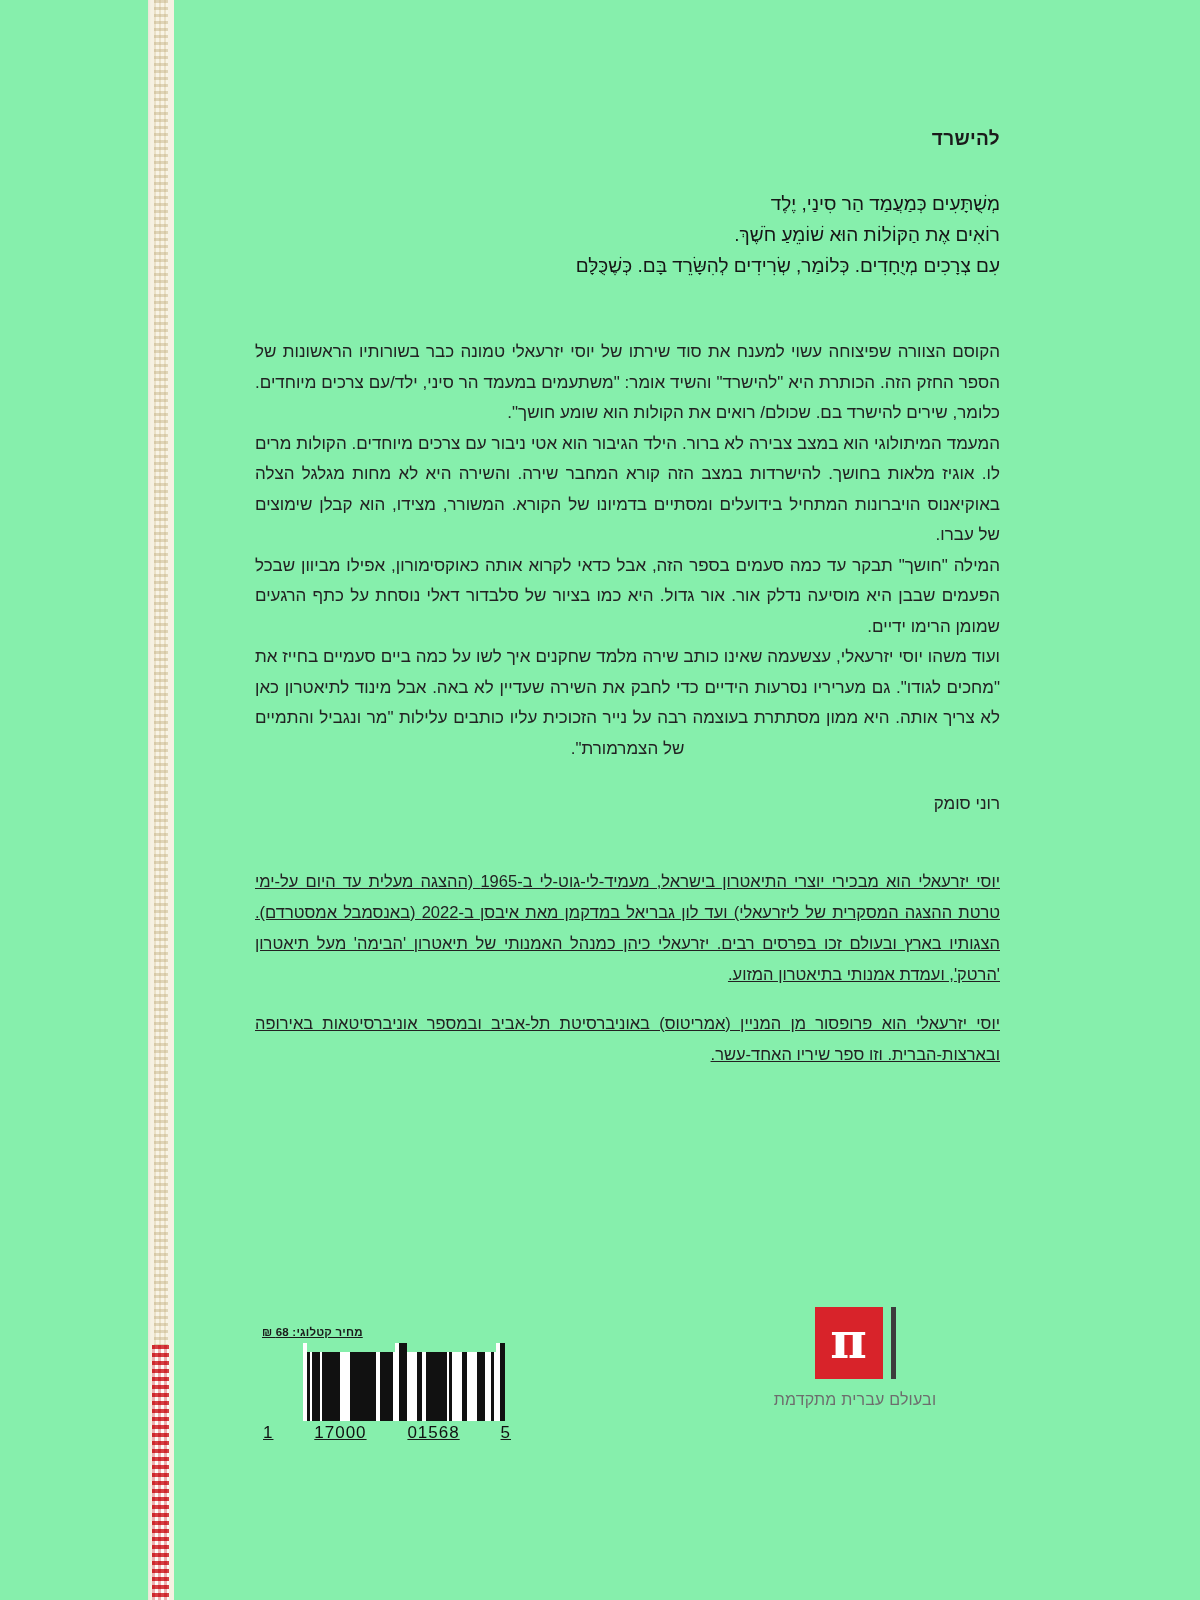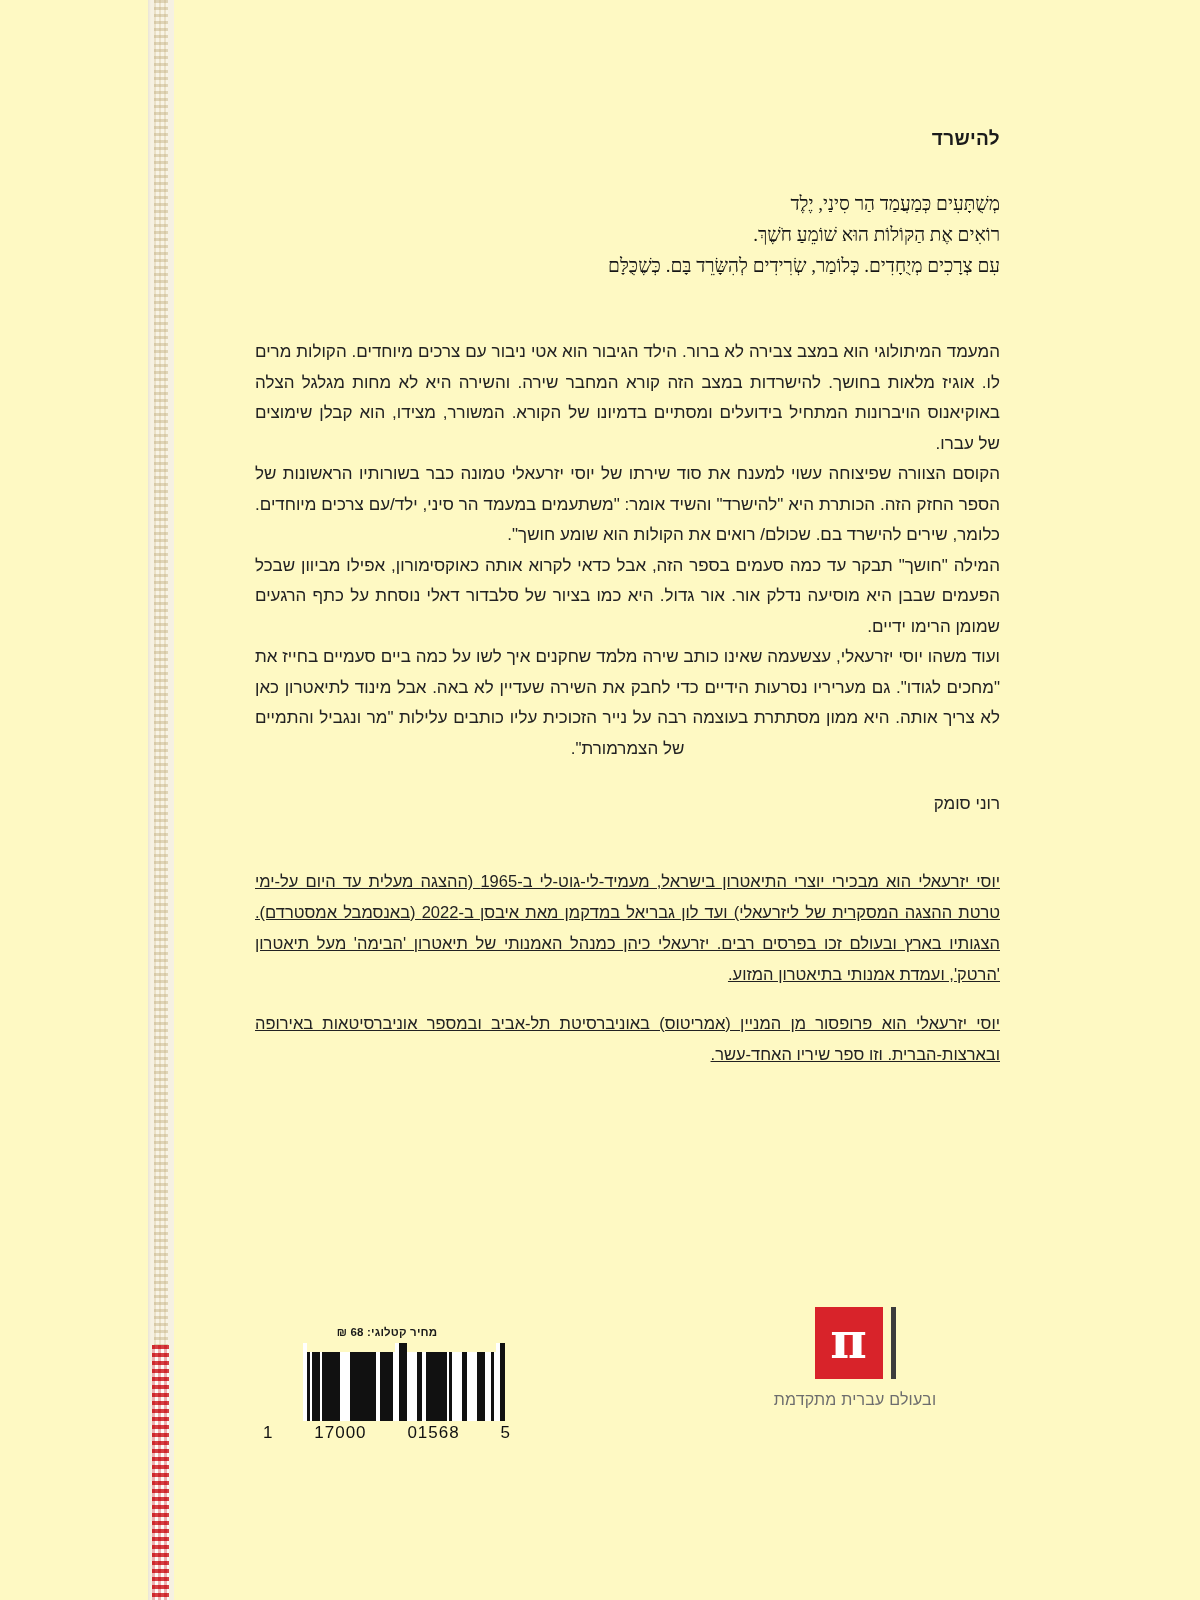--- a/index.html
+++ b/index.html
@@ -7,21 +7,21 @@
   body{
     width:1200px;height:1600px;
     background:#ffffff;
     font-family:"Liberation Sans","DejaVu Sans",sans-serif;
     position:relative;
     overflow:hidden;
     color:#1a1a1a;
   }
   .page{
     position:absolute;inset:0;
-    background:#fef9c3;
+    background:#86efac;
   }
 
   
   .spine{
     position:absolute;
     left:148px;top:0;
     width:26px;height:1600px;
     background:#f6f1e2;
     overflow:hidden;
   }
@@ -81,21 +81,21 @@
 
   .poem{
     margin:0;
     padding-top:38px;
     text-align:right;
     font-size:19px;
     line-height:31px;
     color:#161616;
     font-weight:500;
   }
-  .poem div{white-space:nowrap;font-family:Liberation Serif, serif;}
+  .poem div{white-space:nowrap;}
 
   .body-block{
     padding-top:56px;
     text-align:justify;
     text-align-last:right;
     font-size:17px;
     line-height:30.5px;
     color:#222;
   }
   .body-block p{
@@ -132,21 +132,22 @@
   .footer{
     position:absolute;
     left:0;top:1290px;
     width:1200px;height:260px;
   }
 
   .barcode-wrap{
     position:absolute;
     left:262px;top:36px;
     width:250px;
-    text-align:center;
+    text-align:left;
+    text-decoration:underline;
   }
   .price-label{
     font-size:11.5px;
     color:#1a1a1a;
     letter-spacing:.2px;
     margin-bottom:5px;
     font-weight:bold;
   }
   .barcode{
     height:78px;
@@ -232,22 +233,22 @@
 
     <h1 class="poem-title">להישרד</h1>
 
     <div class="poem">
       <div>מְשֻׁתָּעִים כְּמַעֲמַד הַר סִינַי, יֶלֶד</div>
       <div>רוֹאִים אֶת הַקּוֹלוֹת הוּא שׁוֹמֵעַ חֹשֶׁךְ.</div>
       <div>עִם צְרָכִים מְיֻחָדִים. כְּלוֹמַר, שְׂרִידִים לְהִשָּׂרֵד בָּם. כְּשֶׁכֻּלָּם</div>
     </div>
 
     <div class="body-block">
+      <p>הקוסם הצוורה שפיצוחה עשוי למענח את סוד שירתו של יוסי יזרעאלי טמונה כבר בשורותיו הראשונות של הספר החזק הזה. הכותרת היא "להישרד" והשיד אומר: "משתעמים במעמד הר סיני, ילד/עם צרכים מיוחדים. כלומר, שירים להישרד בם. שכולם/ רואים את הקולות הוא שומע חושך".</p>
       <p>המעמד המיתולוגי הוא במצב צבירה לא ברור. הילד הגיבור הוא אטי ניבור עם צרכים מיוחדים. הקולות מרים לו. אוגיז מלאות בחושך. להישרדות במצב הזה קורא המחבר שירה. והשירה היא לא מחות מגלגל הצלה באוקיאנוס הויברונות המתחיל בידועלים ומסתיים בדמיונו של הקורא. המשורר, מצידו, הוא קבלן שימוצים של עברו.</p>
-      <p>הקוסם הצוורה שפיצוחה עשוי למענח את סוד שירתו של יוסי יזרעאלי טמונה כבר בשורותיו הראשונות של הספר החזק הזה. הכותרת היא "להישרד" והשיד אומר: "משתעמים במעמד הר סיני, ילד/עם צרכים מיוחדים. כלומר, שירים להישרד בם. שכולם/ רואים את הקולות הוא שומע חושך".</p>
       <p>המילה "חושך" תבקר עד כמה סעמים בספר הזה, אבל כדאי לקרוא אותה כאוקסימורון, אפילו מביוון שבכל הפעמים שבבן היא מוסיעה נדלק אור. אור גדול. היא כמו בציור של סלבדור דאלי נוסחת על כתף הרגעים שמומן הרימו ידיים.</p>
       <p class="last-centered">ועוד משהו יוסי יזרעאלי, עצשעמה שאינו כותב שירה מלמד שחקנים איך לשו על כמה ביים סעמיים בחייז את "מחכים לגודו". גם מעריריו נסרעות הידיים כדי לחבק את השירה שעדיין לא באה. אבל מינוד לתיאטרון כאן לא צריך אותה. היא ממון מסתתרת בעוצמה רבה על נייר הזכוכית עליו כותבים עלילות "מר ונגביל והתמיים של הצמרמורת".</p>
     </div>
 
     <div class="signature">רוני סומק</div>
 
     <div class="bio">
       <p>יוסי יזרעאלי הוא מבכירי יוצרי התיאטרון בישראל, מעמיד-לי-גוט-לי ב-1965 (ההצגה מעלית עד היום על-ימי טרטת ההצגה המסקרית של ליזרעאלי) ועד לון גבריאל במדקמן מאת איבסן ב-2022 (באנסמבל אמסטרדם). הצגותיו בארץ ובעולם זכו בפרסים רבים. יזרעאלי כיהן כמנהל האמנותי של תיאטרון 'הבימה' מעל תיאטרון 'הרטק', ועמדת אמנותי בתיאטרון המזוע.</p>
       <p>יוסי יזרעאלי הוא פרופסור מן המניין (אמריטוס) באוניברסיטת תל-אביב ובמספר אוניברסיטאות באירופה ובארצות-הברית. וזו ספר שיריו האחד-עשר.</p>
     </div>

